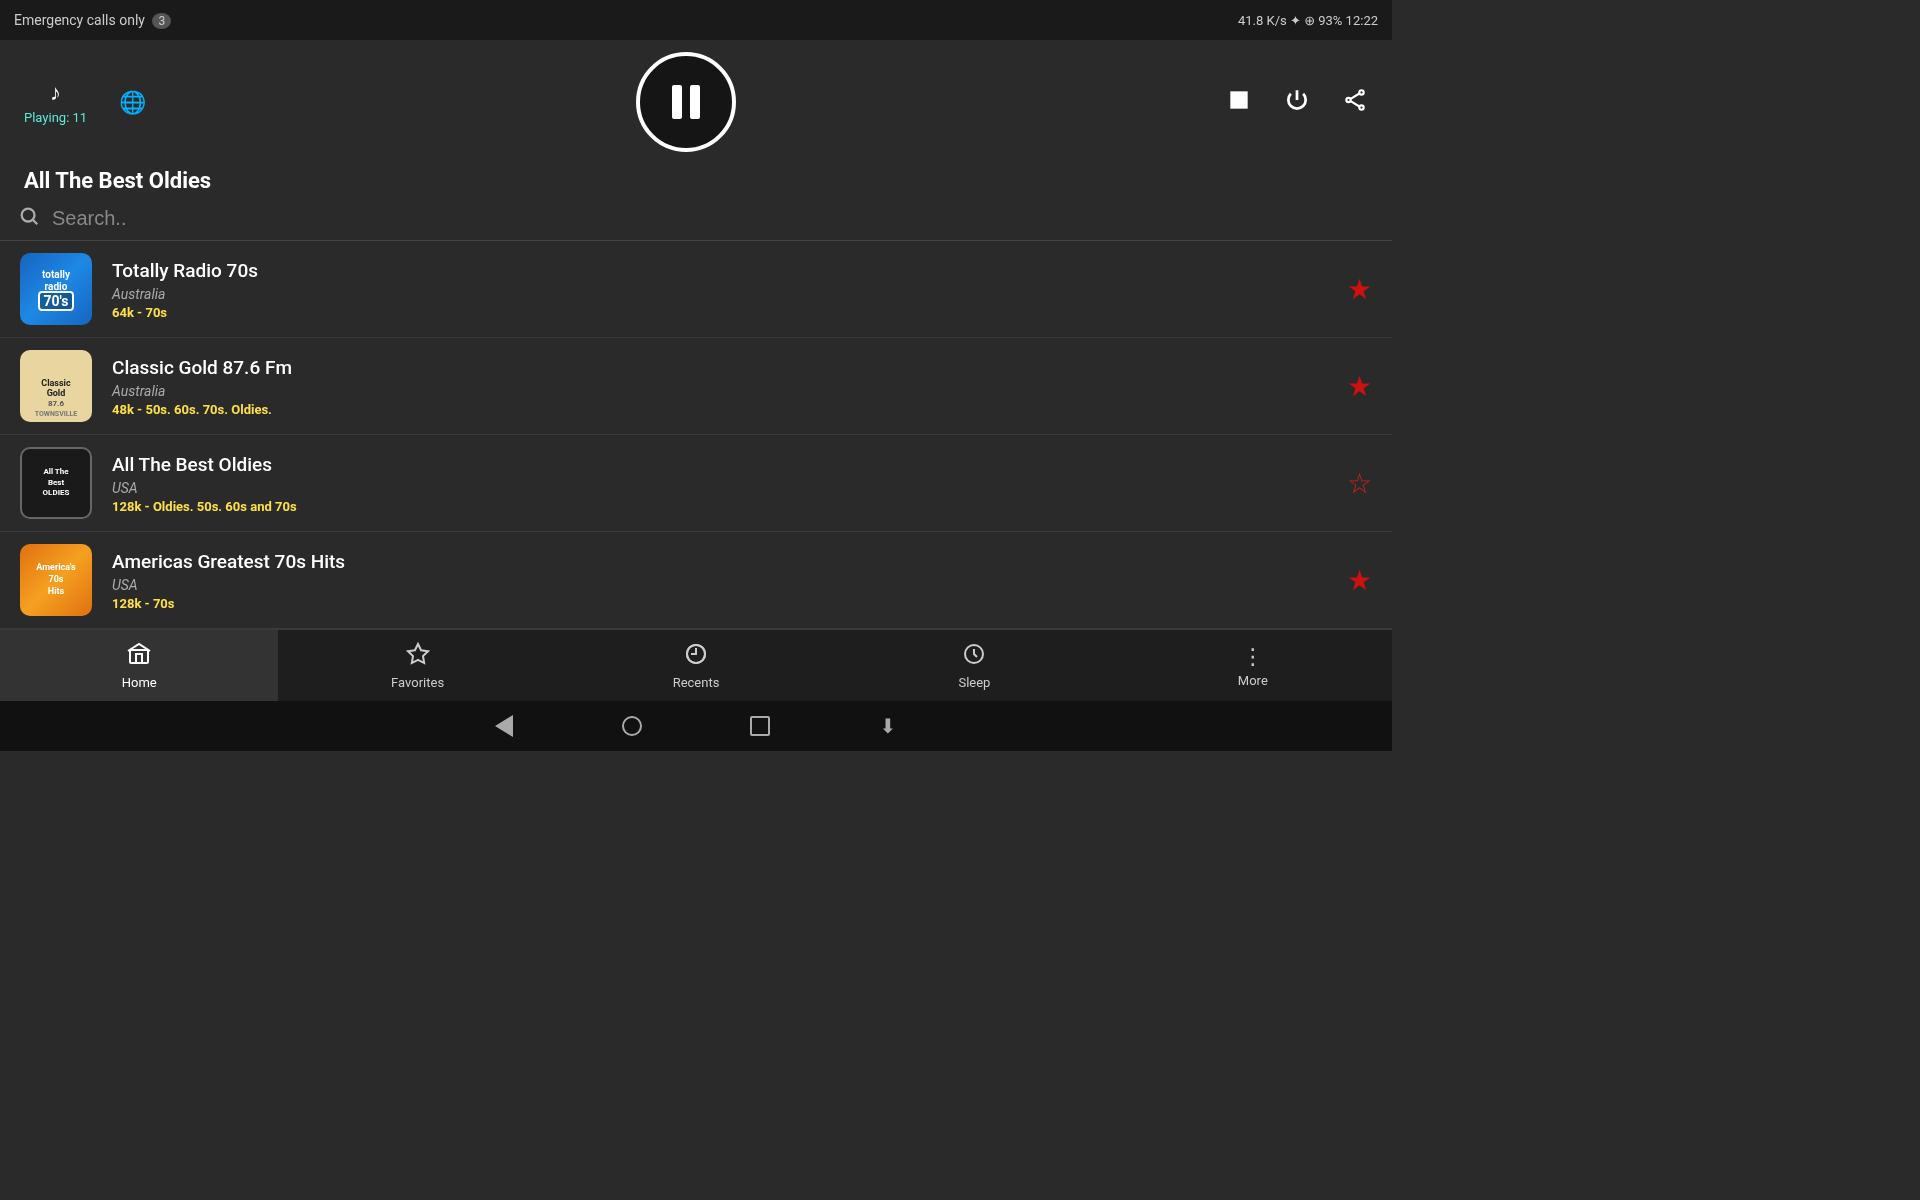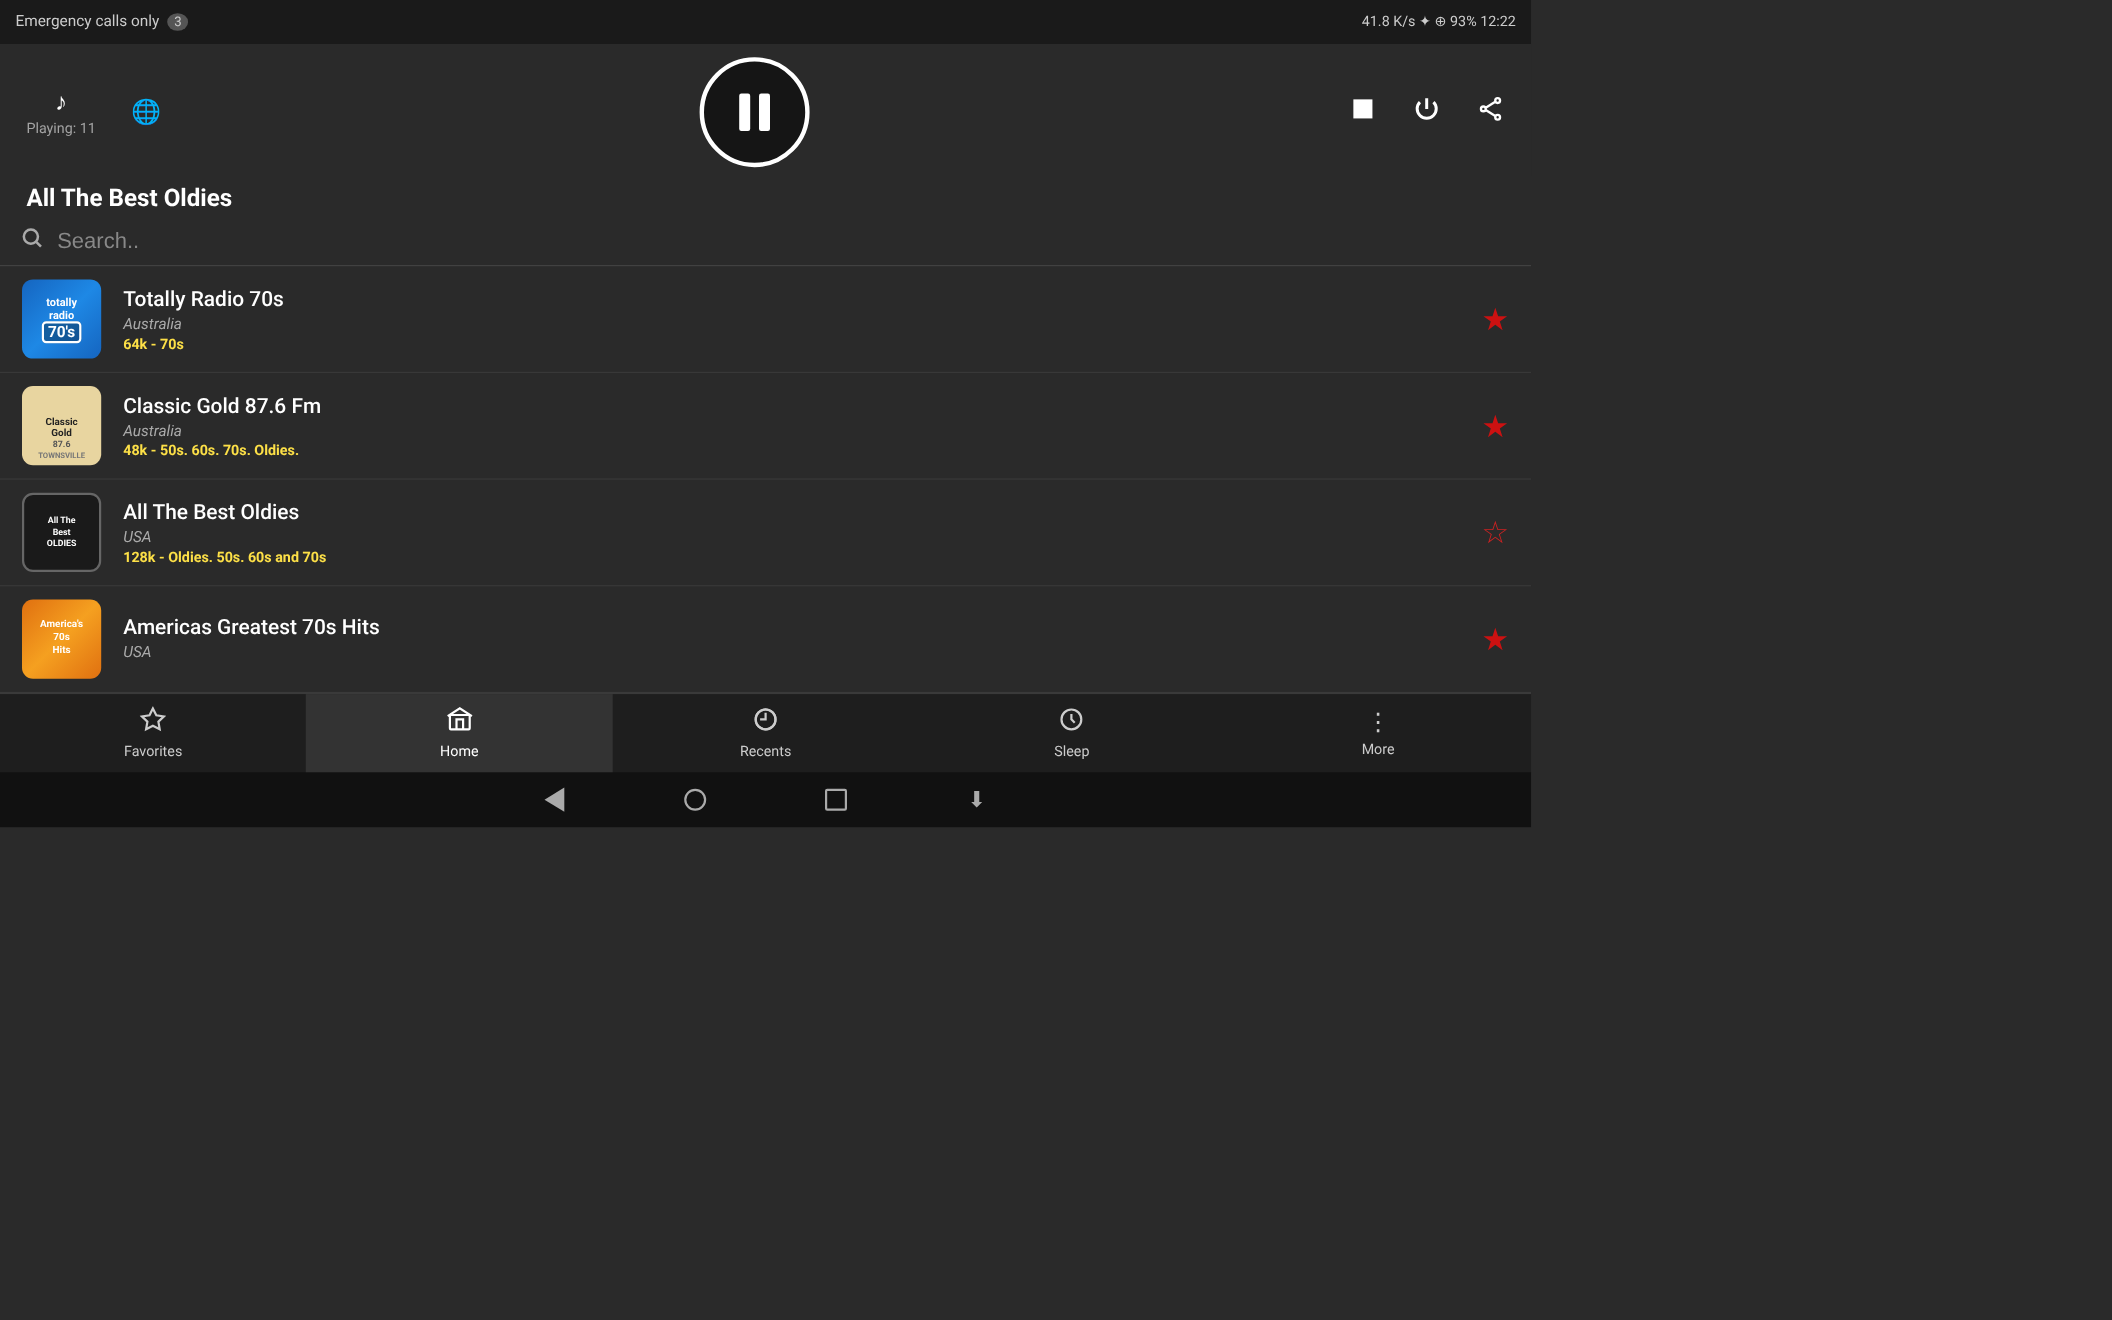--- a/index.html
+++ b/index.html
@@ -58,21 +58,21 @@
       align-items: center;
       gap: 32px;
     }
     .ctrl-icon {
       color: #fff;
       font-size: 22px;
       cursor: pointer;
     }
     .playing-label {
       font-size: 13px;
-      color: #a3a3a3;
+      color: #5eead4;
       margin-top: 4px;
     }
     .music-icon-wrap {
       display: flex;
       flex-direction: column;
       align-items: center;
     }
 
     
     #pause-btn {
@@ -362,47 +362,48 @@
       </div>
       <span class="fav-star empty">☆</span>
     </div>
     <div class="radio-item">
       <div class="station-logo" style="background:linear-gradient(135deg,#e07010,#f5a020,#e07010); color:#fff;">
         <div style="font-size:9px;text-align:center;padding:4px;font-weight:bold;line-height:1.3;">America's<br>70s<br>Hits</div>
       </div>
       <div class="station-info">
         <div class="station-name">Americas Greatest 70s Hits</div>
         <div class="station-country">USA</div>
+        <div class="station-bitrate">128k - 70s</div>
       </div>
       <span class="fav-star filled">★</span>
     </div>
   </div>
 
 <div id="bottom-nav">
-  <div class="nav-item">
-    <span class="nav-icon">
-      <svg width="24" height="24" viewBox="0 0 24 24" fill="none" stroke="#ccc" stroke-width="2">
-          <polygon points="12 2 15.09 8.26 22 9.27 17 14.14 18.18 21.02 12 17.77 5.82 21.02 7 14.14 2 9.27 8.91 8.26 12 2"></polygon>
-        </svg>
-    </span>
-    <span class="nav-label">Favorites</span>
-  </div>
   <div class="nav-item active">
     <span class="nav-icon">
       <svg width="24" height="24" viewBox="0 0 24 24" fill="none" stroke="white" stroke-width="2">
           <rect x="3" y="8" width="18" height="13" rx="1"></rect>
           <path d="M9 21V12h6v9"></path>
           <path d="M1 9l11-7 11 7"></path>
         </svg>
     </span>
     <span class="nav-label">Home</span>
   </div>
   <div class="nav-item">
     <span class="nav-icon">
       <svg width="24" height="24" viewBox="0 0 24 24" fill="none" stroke="#ccc" stroke-width="2">
+          <polygon points="12 2 15.09 8.26 22 9.27 17 14.14 18.18 21.02 12 17.77 5.82 21.02 7 14.14 2 9.27 8.91 8.26 12 2"></polygon>
+        </svg>
+    </span>
+    <span class="nav-label">Favorites</span>
+  </div>
+  <div class="nav-item">
+    <span class="nav-icon">
+      <svg width="24" height="24" viewBox="0 0 24 24" fill="none" stroke="#ccc" stroke-width="2">
           <circle cx="12" cy="12" r="9"></circle>
           <polyline points="12 6 12 12 7 12"></polyline>
           <path d="M3 12a9 9 0 1 1 0 .01"></path>
         </svg>
     </span>
     <span class="nav-label">Recents</span>
   </div>
   <div class="nav-item">
     <span class="nav-icon">
       <svg width="24" height="24" viewBox="0 0 24 24" fill="none" stroke="#ccc" stroke-width="2">

